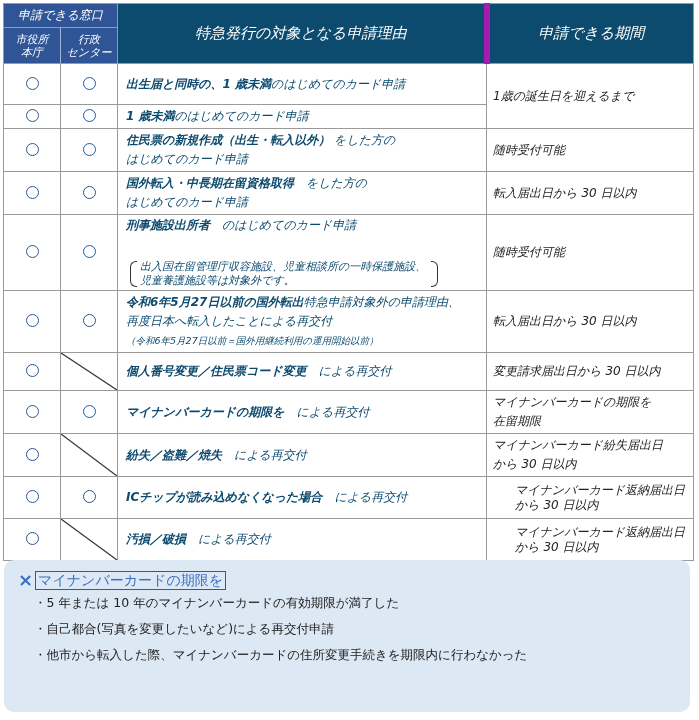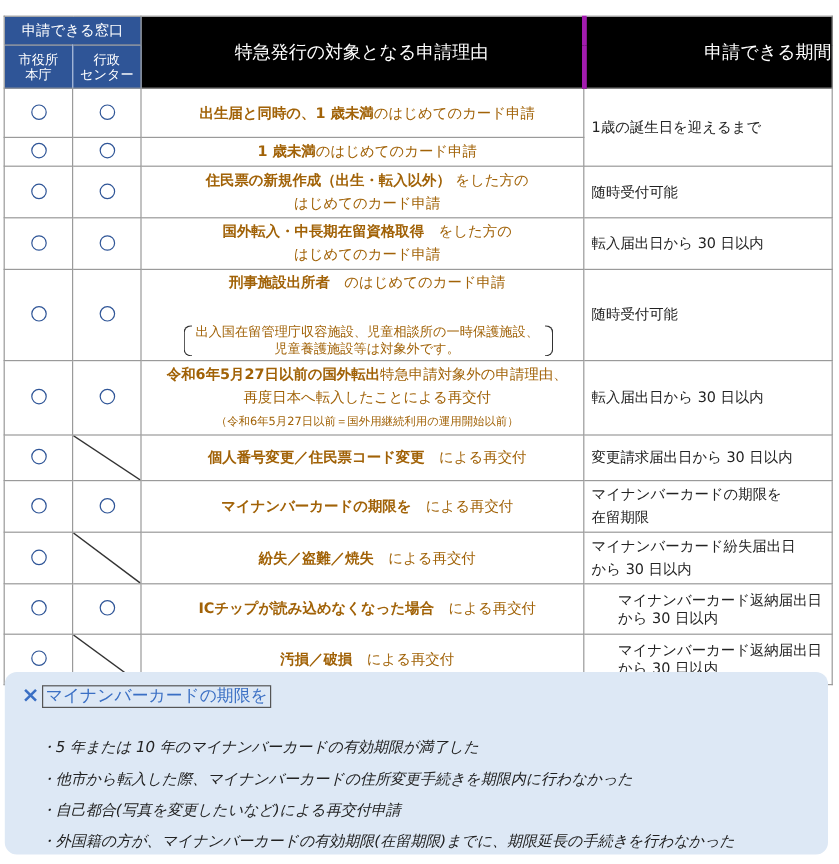--- a/index.html
+++ b/index.html
@@ -1,48 +1,48 @@
 <!DOCTYPE html>
 <html><head>
 <meta charset="utf-8">
 <style>
   * { box-sizing: border-box; margin: 0; padding: 0; }
   html, body { width: 699px; height: 720px; background: #ffffff; overflow: hidden; }
   body { font-family: "DejaVu Sans", "Liberation Sans", sans-serif; color: #222; position: relative; }
 
-  .tbl { position: absolute; left: 3px; top: 13px; width: 690px; border-collapse: collapse; table-layout: fixed; }
+  .tbl { position: absolute; left: 3px; top: 3px; width: 690px; border-collapse: collapse; table-layout: fixed; font-style: italic; }
   .tbl td, .tbl th { border: 1px solid #9a9a9a; vertical-align: middle; }
 
   .h-win { background: #2f5597; color: #fff; font-size: 12px; font-weight: normal; text-align: center; height: 24px; border-bottom: 1px dotted #c9d3e8 !important; border-color: #2f5597; }
   .h-sub { background: #2f5597; color: #fff; font-size: 11px; line-height: 13px; font-weight: normal; height: 36px; border-color: #2f5597; }
   .h-sub.left { border-right: 1px solid #9fb3d6; }
-  .h-org { background: #000000; color: #fff; font-size: 15px; font-weight: normal; text-align: center; border-color: #ed7d31; }
-  .h-org.sep { border-left: 4px solid #a21caf; text-align: right; }
+  .h-org { background: #0c4a6e; color: #fff; font-size: 15px; font-weight: normal; text-align: center; border-color: #ed7d31; }
+  .h-org.sep { border-left: 6px solid #a21caf; }
 
   .c-mark { text-align: center; }
   .circle { display: inline-block; width: 13px; height: 13px; border: 1.6px solid #2f5597; border-radius: 50%; }
   .slash { position: relative; padding: 0 !important; }
   .slash svg { position: absolute; left: 0; top: 0; width: 100%; height: 100%; }
 
-  .reason { font-size: 12px; line-height: 19px; padding: 2px 0 2px 8px; color: #a16207; text-align: center; }
+  .reason { font-size: 12px; line-height: 19px; padding: 2px 0 2px 8px; color: #0c4a6e; }
   .reason b { font-weight: bold; }
   .reason .small { font-size: 9.5px; line-height: 15px; }
   .reason .note { font-size: 11px; line-height: 14px; position: relative; padding: 0 14px 0 14px; display: inline-block; margin-top: 27px; }
   .reason .note:before { content: ""; position: absolute; left: 4px; top: 1px; bottom: 1px; width: 6px; border: 1px solid #333; border-right: none; border-radius: 6px 0 0 6px; }
   .reason .note:after { content: ""; position: absolute; right: 2px; top: 1px; bottom: 1px; width: 6px; border: 1px solid #333; border-left: none; border-radius: 0 6px 6px 0; }
   .period { font-size: 12px; line-height: 19px; padding: 2px 6px; color: #222; }
   .period.tight { line-height: 15px; padding-left: 28px; }
 
   .sep-blue { border-top: 1.5px solid #6f8fc7 !important; }
 
   .box { position: absolute; left: 4px; top: 560px; width: 686px; height: 152px; background: #dde8f5; border-radius: 10px; padding: 10px 14px; }
   .box-title { display: flex; align-items: center; height: 20px; }
   .x-icon { color: #3a6fc4; font-size: 18px; font-weight: bold; line-height: 18px; margin-right: 2px; }
   .box-title-text { color: #3a6fc4; font-size: 14px; border: 1px solid #555; padding: 0 2px; line-height: 17px; background: transparent; }
-  .box ul { list-style: none; margin-top: 20px; padding-left: 16px; font-style: italic; }
+  .box ul { list-style: none; margin-top: 0; padding-left: 16px; }
   .box li { font-size: 12.5px; line-height: 26px; color: #222; }
 </style>
 </head>
 <body>
 
 <table class="tbl">
   <colgroup>
     <col style="width:57px">
       <col style="width:57px">
       <col style="width:369px">
@@ -153,17 +153,16 @@
   </tbody>
 </table>
 
 <div class="box">
   <div class="box-title">
     <span class="x-icon">×</span>
     <span class="box-title-text">マイナンバーカードの期限を</span>
   </div>
   <ul>
     <li>・5 年または 10 年のマイナンバーカードの有効期限が満了した</li>
+    <li>・自己都合(写真を変更したいなど)による再交付申請</li>
     <li>・他市から転入した際、マイナンバーカードの住所変更手続きを期限内に行わなかった</li>
-    <li>・自己都合(写真を変更したいなど)による再交付申請</li>
-    <li>・外国籍の方が、マイナンバーカードの有効期限(在留期限)までに、期限延長の手続きを行わなかった</li>
   </ul>
 </div>
 
 </body></html>

